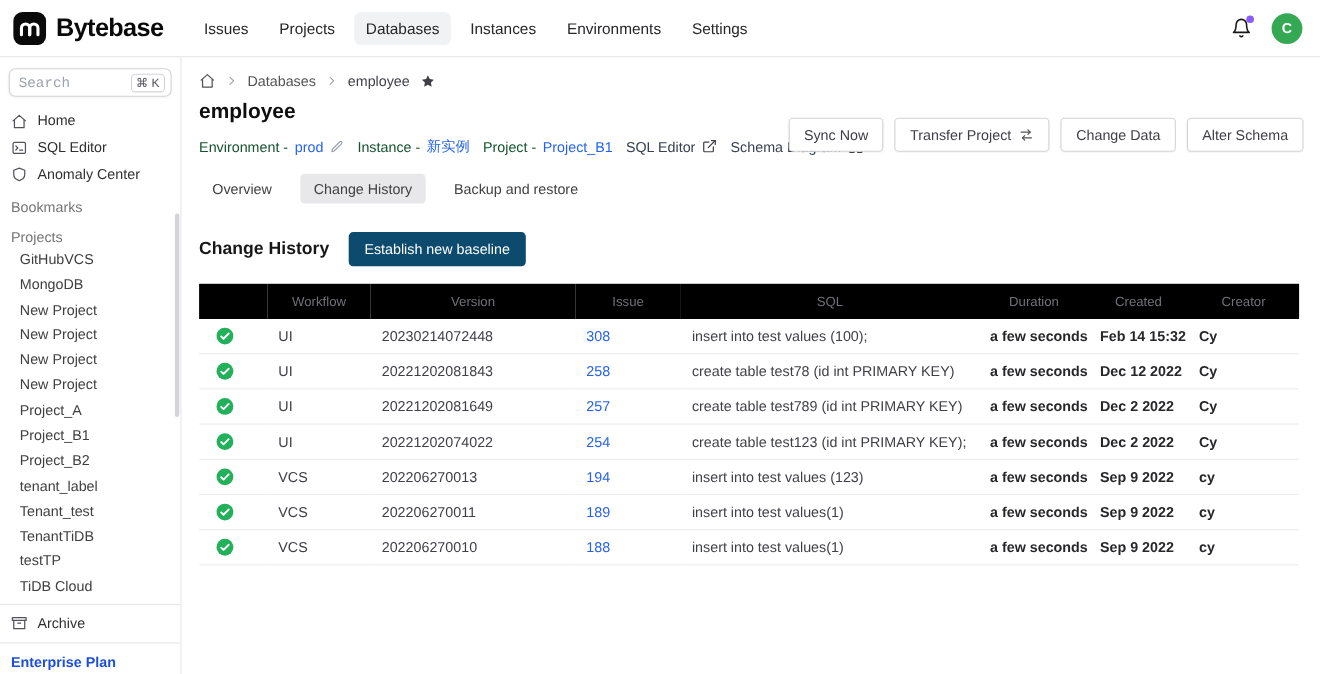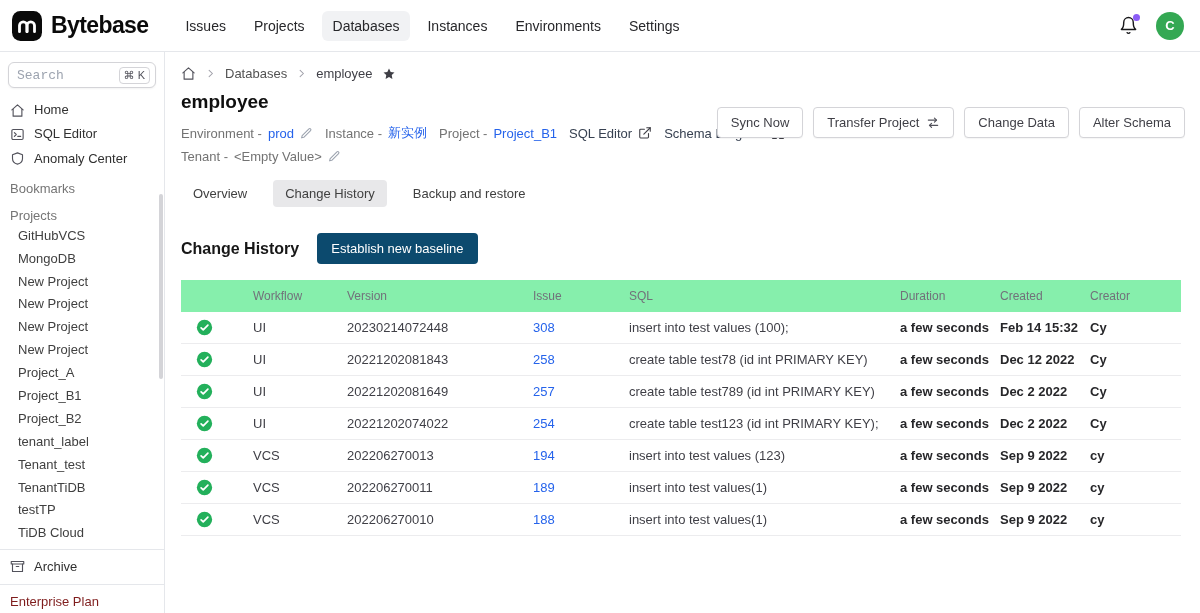--- a/index.html
+++ b/index.html
@@ -27,54 +27,54 @@
   .sidebar { width:165px; border-right:1px solid #e5e7eb; display:flex; flex-direction:column; padding-top:10px; position:relative; flex-shrink:0; overflow:hidden; }
   .search-box { margin:0 8px 10px; height:26px; border:1px solid #d4d4d8; border-radius:6px; display:flex; align-items:center; padding:0 5px 0 8px; box-shadow:0 1px 2px rgba(0,0,0,.05); background:#fff; }
   .search-box input { border:0; outline:0; width:86px; font-size:13px; color:#a16207; font-family:Liberation Mono, monospace; background:transparent; }
   .search-box input::placeholder { color:#9ca3af; }
   .kbd { font-size:11px; color:#52525b; border:1px solid #d4d4d8; border-radius:4px; padding:1px 4px; margin-left:auto; white-space:nowrap; background:#fff; }
   .side-mid { flex:1; overflow:hidden; }
   .side-item { display:flex; align-items:center; gap:9px; padding:4px 10px; font-size:13px; color:#303030; cursor:pointer; line-height:1.25; }
   .side-label { padding:5px 10px 2px; font-size:13px; color:#757575; margin-top:5px; }
   .proj-item { padding:3px 10px 3px 18px; font-size:13px; color:#404040; cursor:pointer; line-height:1.3; white-space:nowrap; }
   .side-bottom { border-top:1px solid #e5e7eb; padding:5px 0; }
-  .side-plan { border-top:1px solid #e5e7eb; padding:9px 10px 4px; font-size:13px; font-weight:400; color:#7f1d1d; }
+  .side-plan { border-top:1px solid #e5e7eb; padding:9px 10px 4px; font-size:13px; font-weight:700; color:#1d4ed8; }
   .scroll-thumb { position:absolute; right:1px; top:142px; width:4px; height:185px; background:#d4d4d8; border-radius:2px; cursor:pointer; }
 
   
   .main { flex:1; padding:0 15px 0 16px; overflow:hidden; min-width:0; }
   .breadcrumb { display:flex; align-items:center; gap:9px; padding-top:14px; font-size:13px; color:#525252; }
   .crumb { cursor:pointer; }
   .crumb.current { color:#3f3f46; cursor:default; }
 
   .page-head { display:flex; justify-content:space-between; margin-top:10px; }
   .page-head-left { min-width:0; }
   .page-title { font-size:19px; font-weight:700; color:#0f0f0f; }
   .meta-row { display:flex; align-items:center; gap:6px; margin-top:11px; font-size:13px; color:#6b7280; white-space:nowrap; }
   .meta-row + .meta-row { margin-top:7px; }
-  .lbl { color:#737373; }
+  .lbl { color:#14532d; }
   .meta-link { color:#2563eb; cursor:pointer; }
   .meta-strong { color:#374151; font-weight:500; display:flex; align-items:center; gap:6px; cursor:pointer; }
   .mgap { width:10px; }
   .icon-btn { cursor:pointer; display:inline-flex; }
 
   .actions { display:flex; gap:10px; margin-top:16px; align-items:flex-start; flex-shrink:0; }
   .btn { background:#fff; border:1px solid #d4d4d8; border-radius:4px; padding:7px 13px; font-size:13px; color:#3f3f46; display:flex; align-items:center; gap:7px; cursor:pointer; box-shadow:0 1px 1px rgba(0,0,0,.04); font-family:inherit; white-space:nowrap; }
 
   .tabs { display:flex; gap:14px; margin-top:16px; }
   .tab { font-size:13px; color:#404040; padding:6px 12px; border-radius:4px; cursor:pointer; }
   .tab.active { background:#e8e8ea; }
 
   .section-head { display:flex; align-items:center; gap:18px; margin-top:26px; }
   .section-title { font-size:16px; font-weight:700; color:#171717; }
   .btn-primary { border:0; border-radius:4px; padding:8px 14px; font-size:13px; font-weight:500; color:#fff; background:#0c4a6e; cursor:pointer; font-family:inherit; }
 
   .table-wrap { margin-top:16px; }
   table { width:1000px; border-collapse:collapse; table-layout:fixed; }
-  thead th { background:#86efac; font-size:12px; font-weight:500; color:#71717a; text-align:left; padding:9px 10px; white-space:nowrap; }
+  thead th { background:#000000; font-size:12px; font-weight:500; color:#71717a; text-align:center; padding:9px 10px; white-space:nowrap; }
   tbody td { font-size:13px; color:#3f3f46; padding:7px 10px; border-bottom:1px solid #ececee; white-space:nowrap; overflow:hidden; }
   tbody tr { cursor:pointer; background:#fff; }
   .issue-link { color:#2563eb; font-weight:400; cursor:pointer; }
   .cell-strong { font-weight:700; color:#27272a; }
   .status-cell { padding-left:15px !important; }
 </style>
 </head>
 <body>
 
 <header class="topbar">
@@ -246,29 +246,20 @@
                 <svg width="14" height="14" viewBox="0 0 24 24" fill="none" stroke="#3f3f46" stroke-width="1.9" stroke-linejoin="round">
                   <rect x="8.5" y="2.5" width="7" height="6" rx="1"></rect>
                   <rect x="2.5" y="15.5" width="7" height="6" rx="1"></rect>
                   <rect x="14.5" y="15.5" width="7" height="6" rx="1"></rect>
                   <path d="M12 8.5v3.5M6 15.5V12h12v3.5"></path>
                 </svg>
               </span>
           </span>
         </div>
 
-        <div class="meta-row">
-          <span class="lbl">Tenant -</span>
-          <span class="lbl">&lt;Empty Value&gt;</span>
-          <span class="icon-btn">
-              <svg width="13" height="13" viewBox="0 0 24 24" fill="none" stroke="#9ca3af" stroke-width="2" stroke-linecap="round" stroke-linejoin="round">
-                <path d="M16.5 3.5a2.1 2.1 0 0 1 3 3L7 19l-4 1 1-4z"></path>
-              </svg>
-            </span>
-        </div>
       </div>
 
       <div class="actions">
         <button class="btn">
             <span>Sync Now</span>
           </button>
         <button class="btn">
           <span>Transfer Project</span>
           <span>
               <svg width="14" height="14" viewBox="0 0 24 24" fill="none" stroke="#52525b" stroke-width="2" stroke-linecap="round" stroke-linejoin="round">

